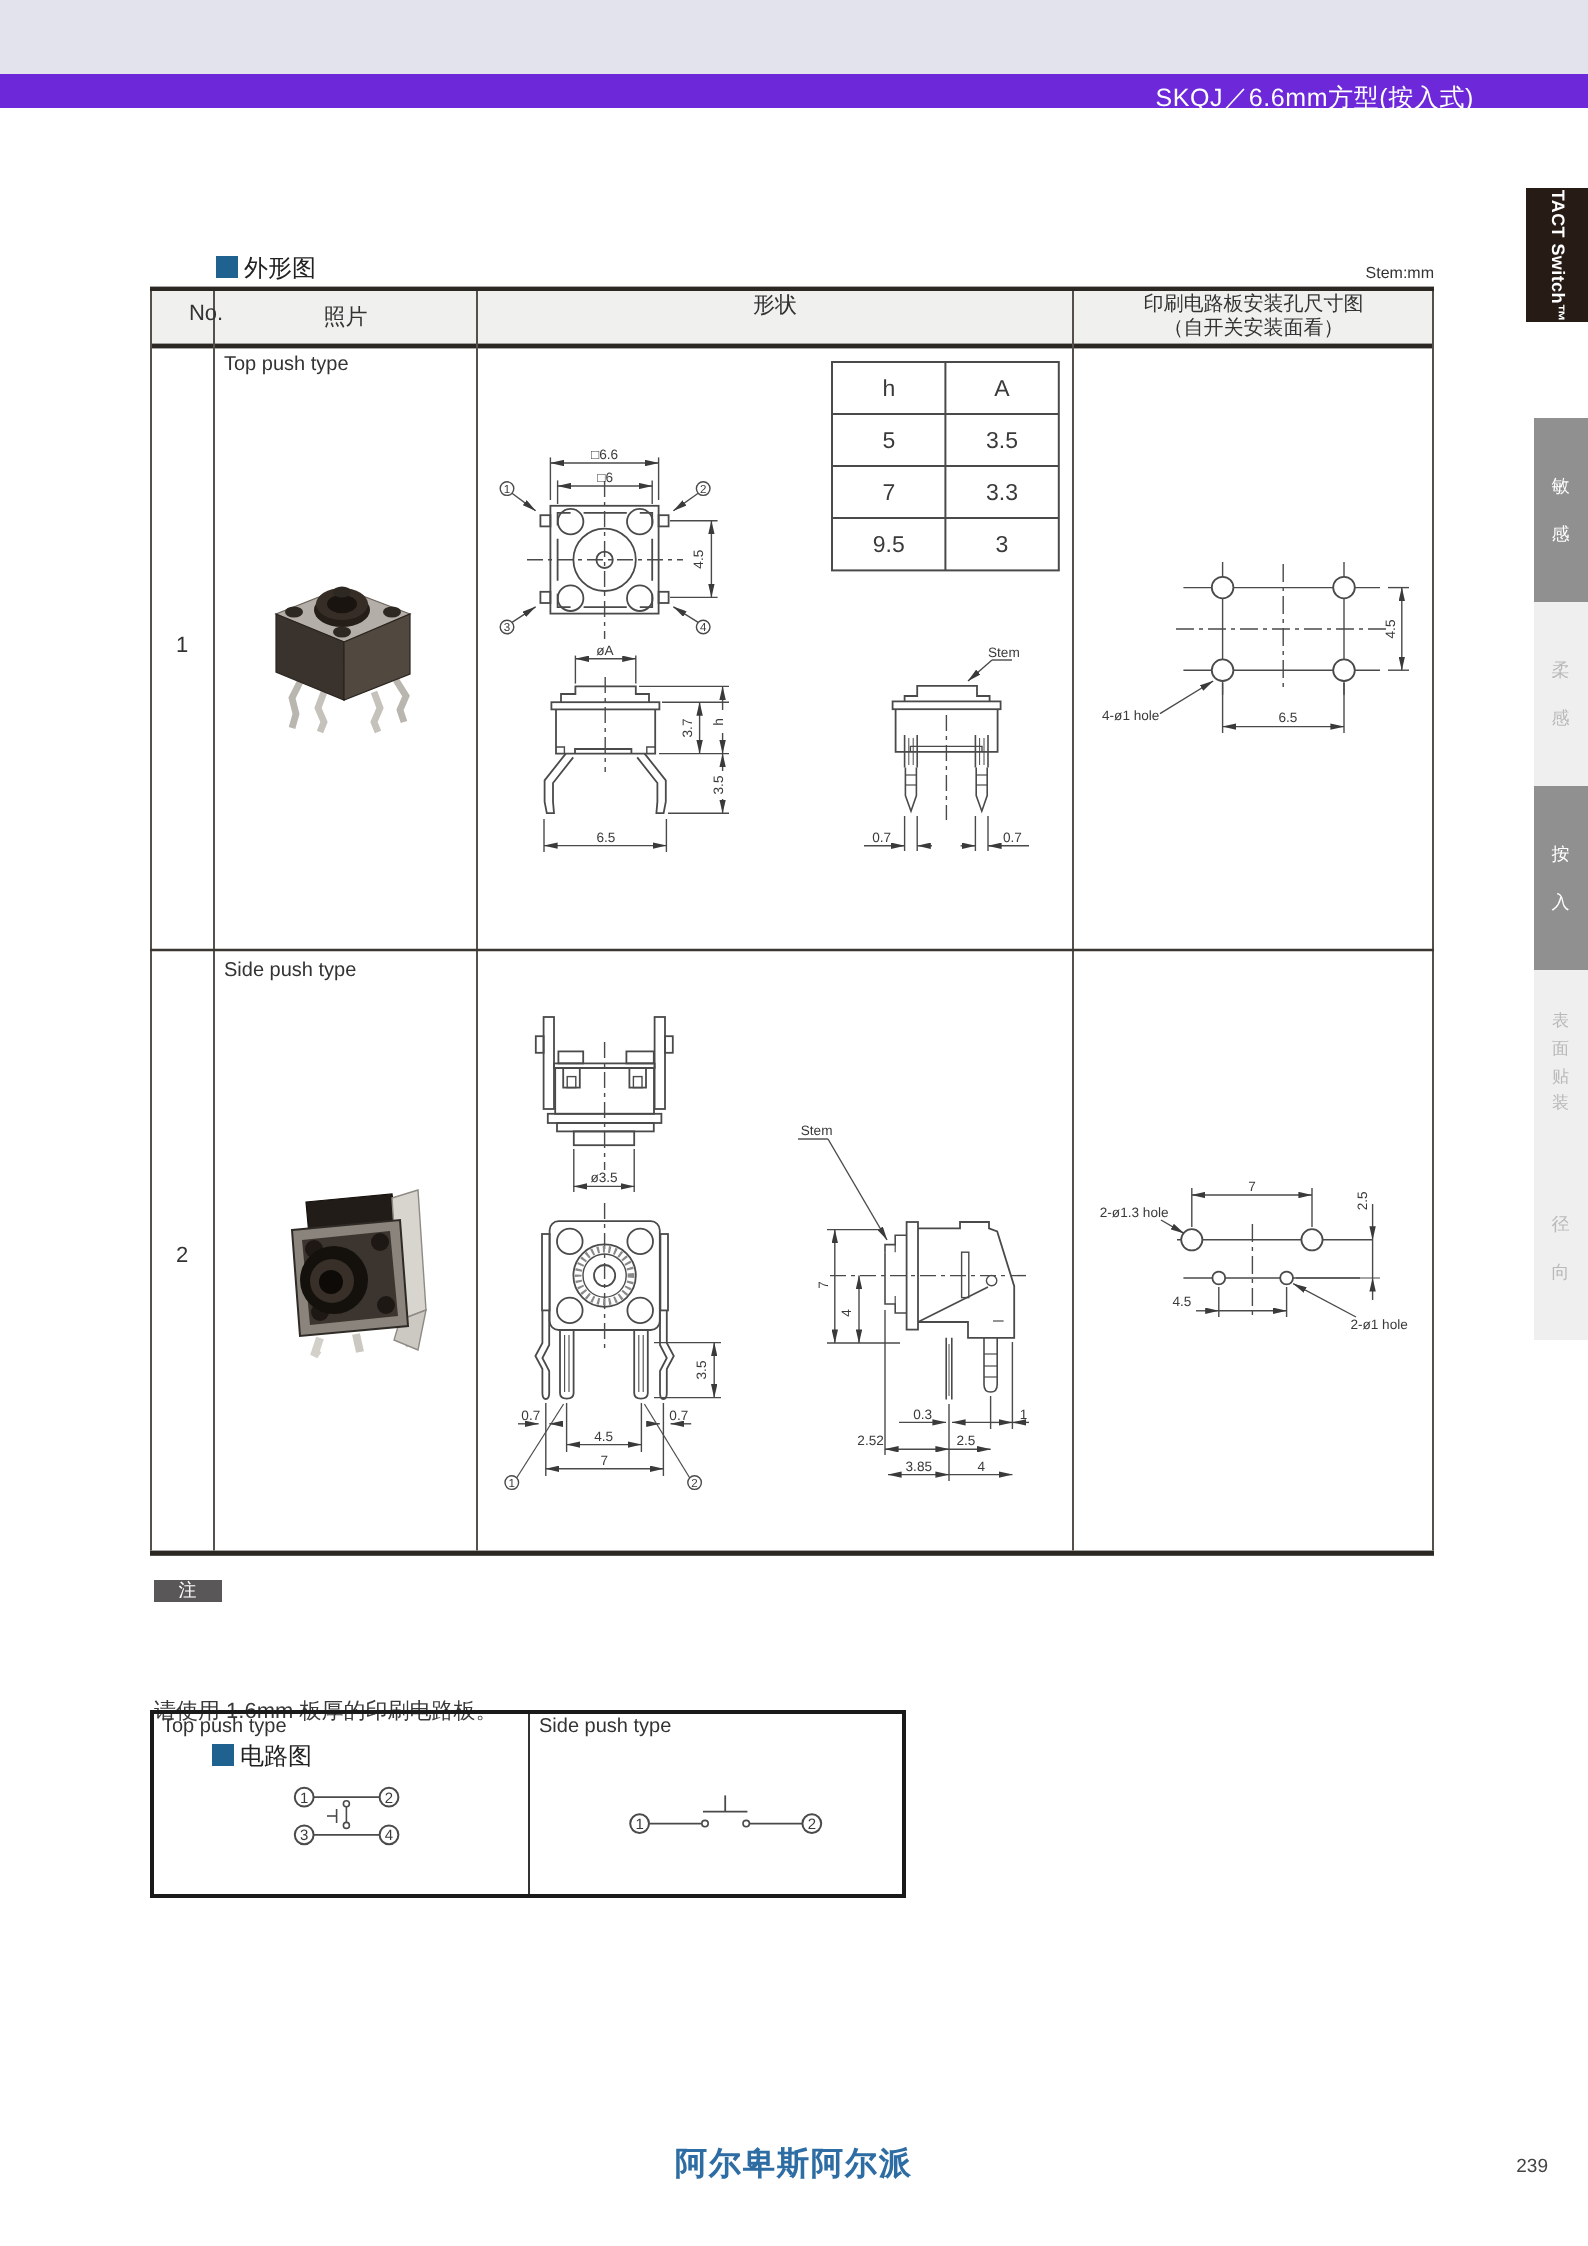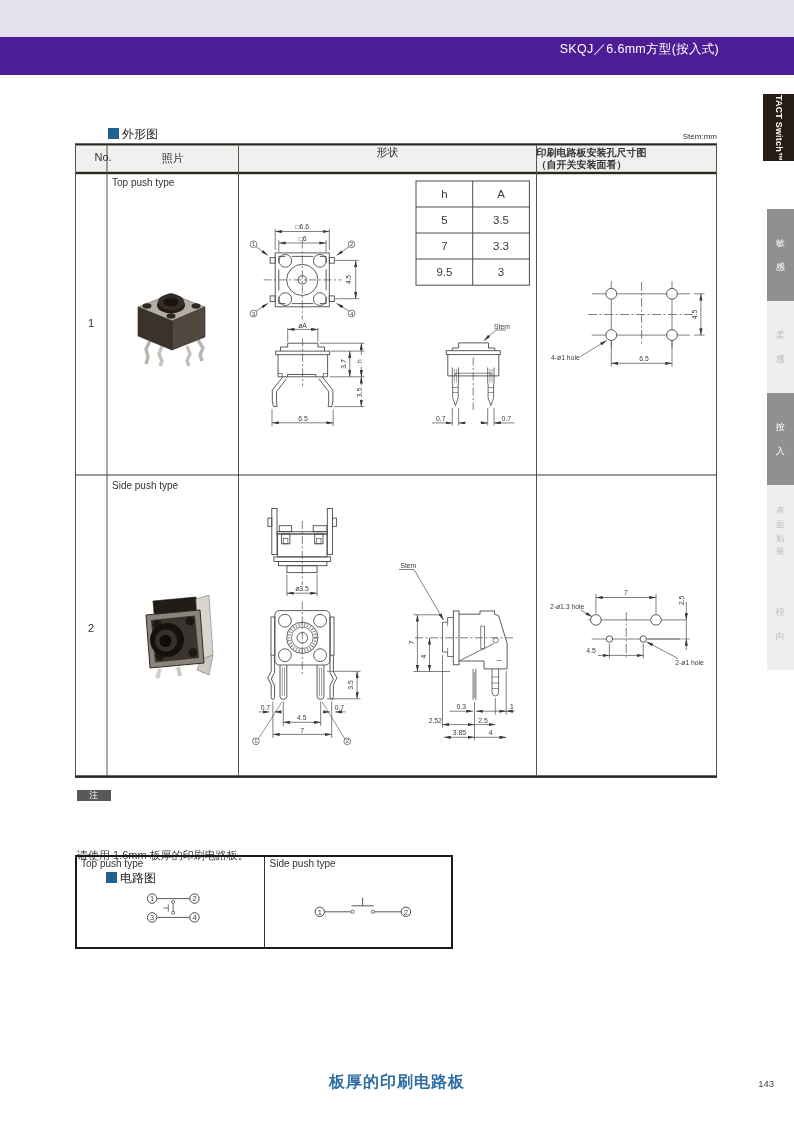--- a/index.html
+++ b/index.html
@@ -1,32 +1,32 @@
 <!DOCTYPE html>
 <html><head>
 <meta charset="utf-8">
 <style>
 * { margin:0; padding:0; box-sizing:border-box; }
 html,body { width:794px; height:1123px; }
 body { position:relative; font-family:"Liberation Sans",sans-serif; background:#fff; overflow:hidden; }
 .abs { position:absolute; z-index:2; }
 #band1 { left:0; top:0; width:794px; height:37px; background:#e3e3ed; }
-#band2 { left:0; top:37px; width:794px; height:38px; background:#4c1d95; color:#fff; font-size:12.5px; line-height:25px; text-align:right; padding-right:75px; letter-spacing:0.3px; }
+#band2 { left:0; top:37px; width:794px; height:17px; background:#6d28d9; color:#fff; font-size:12.5px; line-height:25px; text-align:right; padding-right:57px; letter-spacing:0.3px; }
 #tacttab { left:763px; top:94px; width:31px; height:67px; background:#271b16; color:#fff; }
 #tacttab span { position:absolute; left:15.5px; top:33.5px; transform:translate(-50%,-50%) rotate(90deg); font-size:9px; font-weight:bold; letter-spacing:0.2px; white-space:nowrap; }
 .sidetab { left:766.5px; width:27.5px; display:flex; flex-direction:column; justify-content:center; align-items:center; }
 .sidetab .vt { font-size:9px; line-height:24px; text-align:center; }
 .sidetab .vt4 { font-size:8.5px; line-height:13.8px; text-align:center; }
 .dark { background:#909090; color:#fff; }
 .lite { background:#efefef; color:#b9b9b9; }
 .seclabel { font-size:12px; color:#222;padding-left:31px; }
 .seclabel .sq { display:inline-block; width:11px; height:11px; background:#1f618f; margin-right:3px; vertical-align:-1px; }
 #unitmm { left:617px; top:132px; width:100px; text-align:right; font-size:8px; color:#333; }
 .hdrtxt { color:#333; font-size:11px; text-align:center; }
-.hdr2 { color:#333; font-size:10px; line-height:11.5px;font-weight:bold; }
+.hdr2 { color:#333; font-size:10px; text-align:center; line-height:11.5px; }
 .rowlab { font-size:10px; color:#333; }
 .numlab { font-size:11px; color:#333; }
 #notebadge { left:77px; top:790px; width:33.5px; height:11px; background:#595757; color:#fff; font-size:9px; text-align:center; line-height:11px; }
 #notetext { left:77px; top:804px; font-size:11px; color:#3a3a3a;margin-top:44px; }
 #circbox { left:75px; top:855px; width:378px; height:93.5px; border:2px solid #1a1a1a; }
 #circdiv { left:263.5px; top:857px; width:1px; height:89.5px; background:#333; }
 #footer { left:0; top:1072px; width:794px; text-align:center; font-size:16px; font-weight:bold; color:#2d6da3; letter-spacing:1px; }
 #pageno { left:720px; top:1078px; width:54px; text-align:right; font-size:9.5px; color:#444; }
 svg { position:absolute; left:0; top:0; z-index:1; }
 svg text { font-family:"Liberation Sans",sans-serif; fill:#3a3a3a; stroke:none; }
@@ -68,22 +68,22 @@
 <div class="abs numlab" style="left:75px;top:622px;width:32px;text-align:center;">2</div>
 
 <div class="abs" id="notebadge">注</div>
 <div class="abs" id="notetext">请使用 1.6mm 板厚的印刷电路板。</div>
 <div class="abs seclabel" style="left:75px;top:870px;"><span class="sq"></span>电路图</div>
 <div class="abs" id="circbox"></div>
 <div class="abs" id="circdiv"></div>
 <div class="abs rowlab" style="left:81px;top:858px;">Top push type</div>
 <div class="abs rowlab" style="left:269.5px;top:858px;">Side push type</div>
 
-<div class="abs" id="footer">板厚的印刷电路板</div>
-<div class="abs" id="pageno">143</div>
+<div class="abs" id="footer">阿尔卑斯阿尔派</div>
+<div class="abs" id="pageno">239</div>
 
 <svg width="794" height="1123" viewBox="0 0 794 1123">
 <defs>
 <marker id="ar" markerWidth="8" markerHeight="5" refX="7.5" refY="2.5" orient="auto" markerUnits="userSpaceOnUse">
         <path d="M0,0 L8,2.5 L0,5 z" fill="#3a3a3a"></path>
       </marker>
 <marker id="arS" markerWidth="7" markerHeight="3.2" refX="6.8" refY="1.6" orient="auto" markerUnits="userSpaceOnUse">
         <path d="M0,0 L7,1.6 L0,3.2 z" fill="#3a3a3a"></path>
       </marker>
       <marker id="arB" markerWidth="7" markerHeight="3.2" refX="0.2" refY="1.6" orient="auto" markerUnits="userSpaceOnUse">

